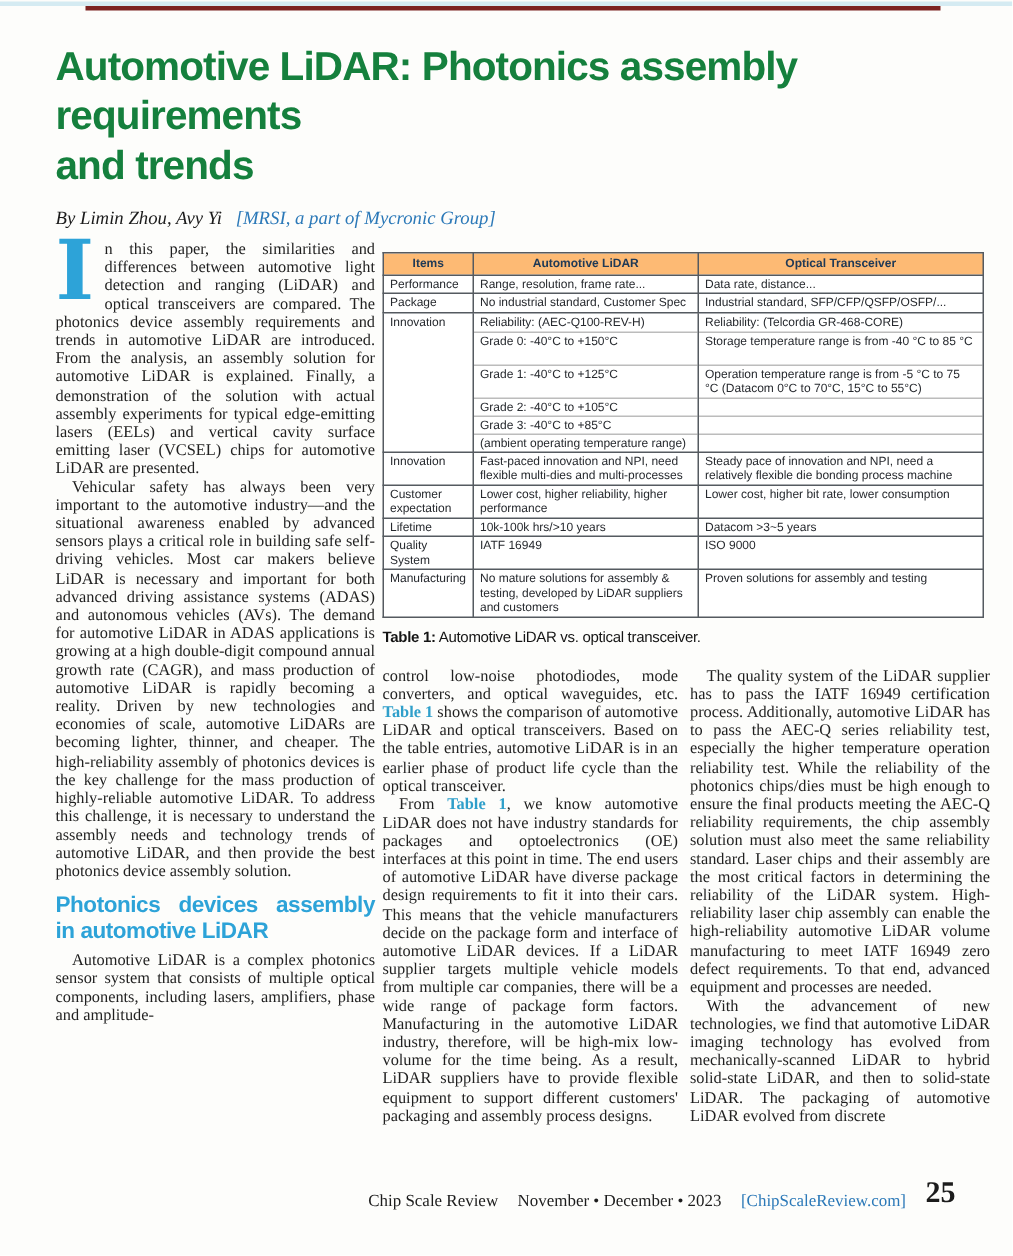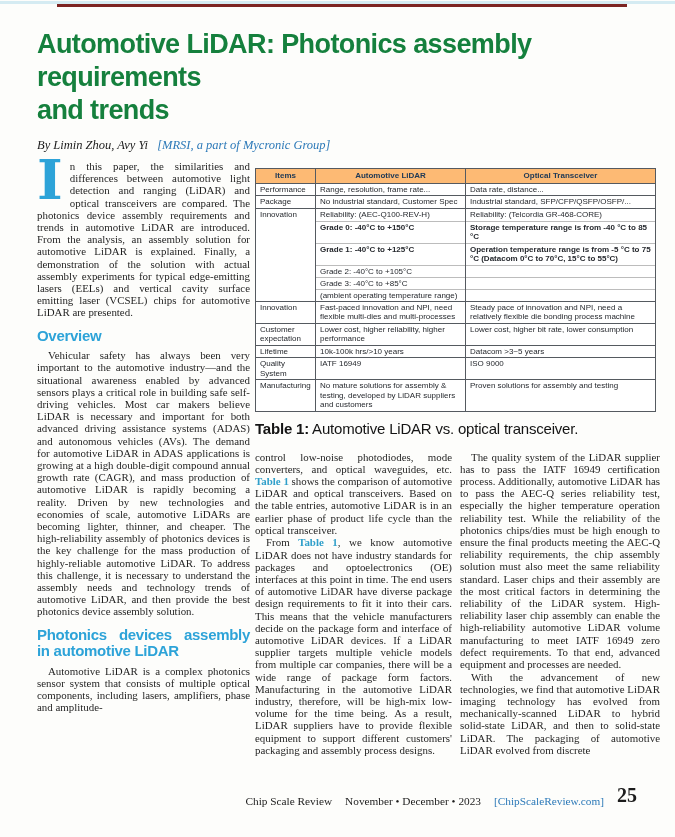--- a/index.html
+++ b/index.html
@@ -44,26 +44,26 @@
   .cmp-table th, .cmp-table td { border:1px solid #555a60; padding:1px 4px; vertical-align:top; text-align:left; }
   .cmp-table th {
     background:#fdba74; color:#203a56; font-weight:600; text-align:center;
     height:13px; padding:2px 2px;
   }
   .cmp-table td.item-cell { height:12px; }
   .cmp-table td.pad0 { padding:0; }
   .sub { padding:1px 4px; }
   .sub + .sub { border-top:1px solid #bcbcbc; }
   .sh-s { height:12px; }
-  .sh-m { height:22px;font-weight:bold; }
+  .sh-m { height:22px; }
   .row-2l td { height:20px; }
   .row-3l td { height:19px; }
 
   .table-caption {
-    margin-top:8px; font-family:"Liberation Sans", sans-serif; font-size:15px;
+    margin-top:8px; font-family:"Liberation Sans", sans-serif; font-size:10px;
     letter-spacing:-0.2px; color:#141414;
   }
   .table-caption .cap-label { font-weight:700; }
 
   .two-cols { display:flex; gap:8px; margin-top:14px; }
   .col-mid { width:197px; }
   .col-right { width:200px; }
   .para-gap { margin-top:0.5px; }
 
   .page-footer {
@@ -90,21 +90,20 @@
       <span>By Limin Zhou, Avy Yi</span>
       <span class="affil">[MRSI, a part of Mycronic Group]</span>
     </div>
   </div>
 
   <div class="col-left body-text">
     <p>
       <span class="dropcap">I</span>
       <span>n this paper, the similarities and differences between automotive light detection and ranging (LiDAR) and optical transceivers are compared. The photonics device assembly requirements and trends in automotive LiDAR are introduced. From the analysis, an assembly solution for automotive LiDAR is explained. Finally, a demonstration of the solution with actual assembly experiments for typical edge-emitting lasers (EELs) and vertical cavity surface emitting laser (VCSEL) chips for automotive LiDAR are presented.</span>
     </p>
-    <h2 class="sect-heading">Overview</h2>
     <p class="indent">Vehicular safety has always been very important to the automotive industry—and the situational awareness enabled by advanced sensors plays a critical role in building safe self-driving vehicles. Most car makers believe LiDAR is necessary and important for both advanced driving assistance systems (ADAS) and autonomous vehicles (AVs). The demand for automotive LiDAR in ADAS applications is growing at a high double-digit compound annual growth rate (CAGR), and mass production of automotive LiDAR is rapidly becoming a reality. Driven by new technologies and economies of scale, automotive LiDARs are becoming lighter, thinner, and cheaper. The high-reliability assembly of photonics devices is the key challenge for the mass production of highly-reliable automotive LiDAR. To address this challenge, it is necessary to understand the assembly needs and technology trends of automotive LiDAR, and then provide the best photonics device assembly solution.</p>
     <h2 class="sect-heading">Photonics devices assembly in automotive LiDAR</h2>
     <p class="indent">Automotive LiDAR is a complex photonics sensor system that consists of multiple optical components, including lasers, amplifiers, phase and amplitude-</p>
   </div>
 
   <div class="right-region">
     <table class="cmp-table">
       <colgroup>
         <col style="width:60px">
           <col style="width:150px">

